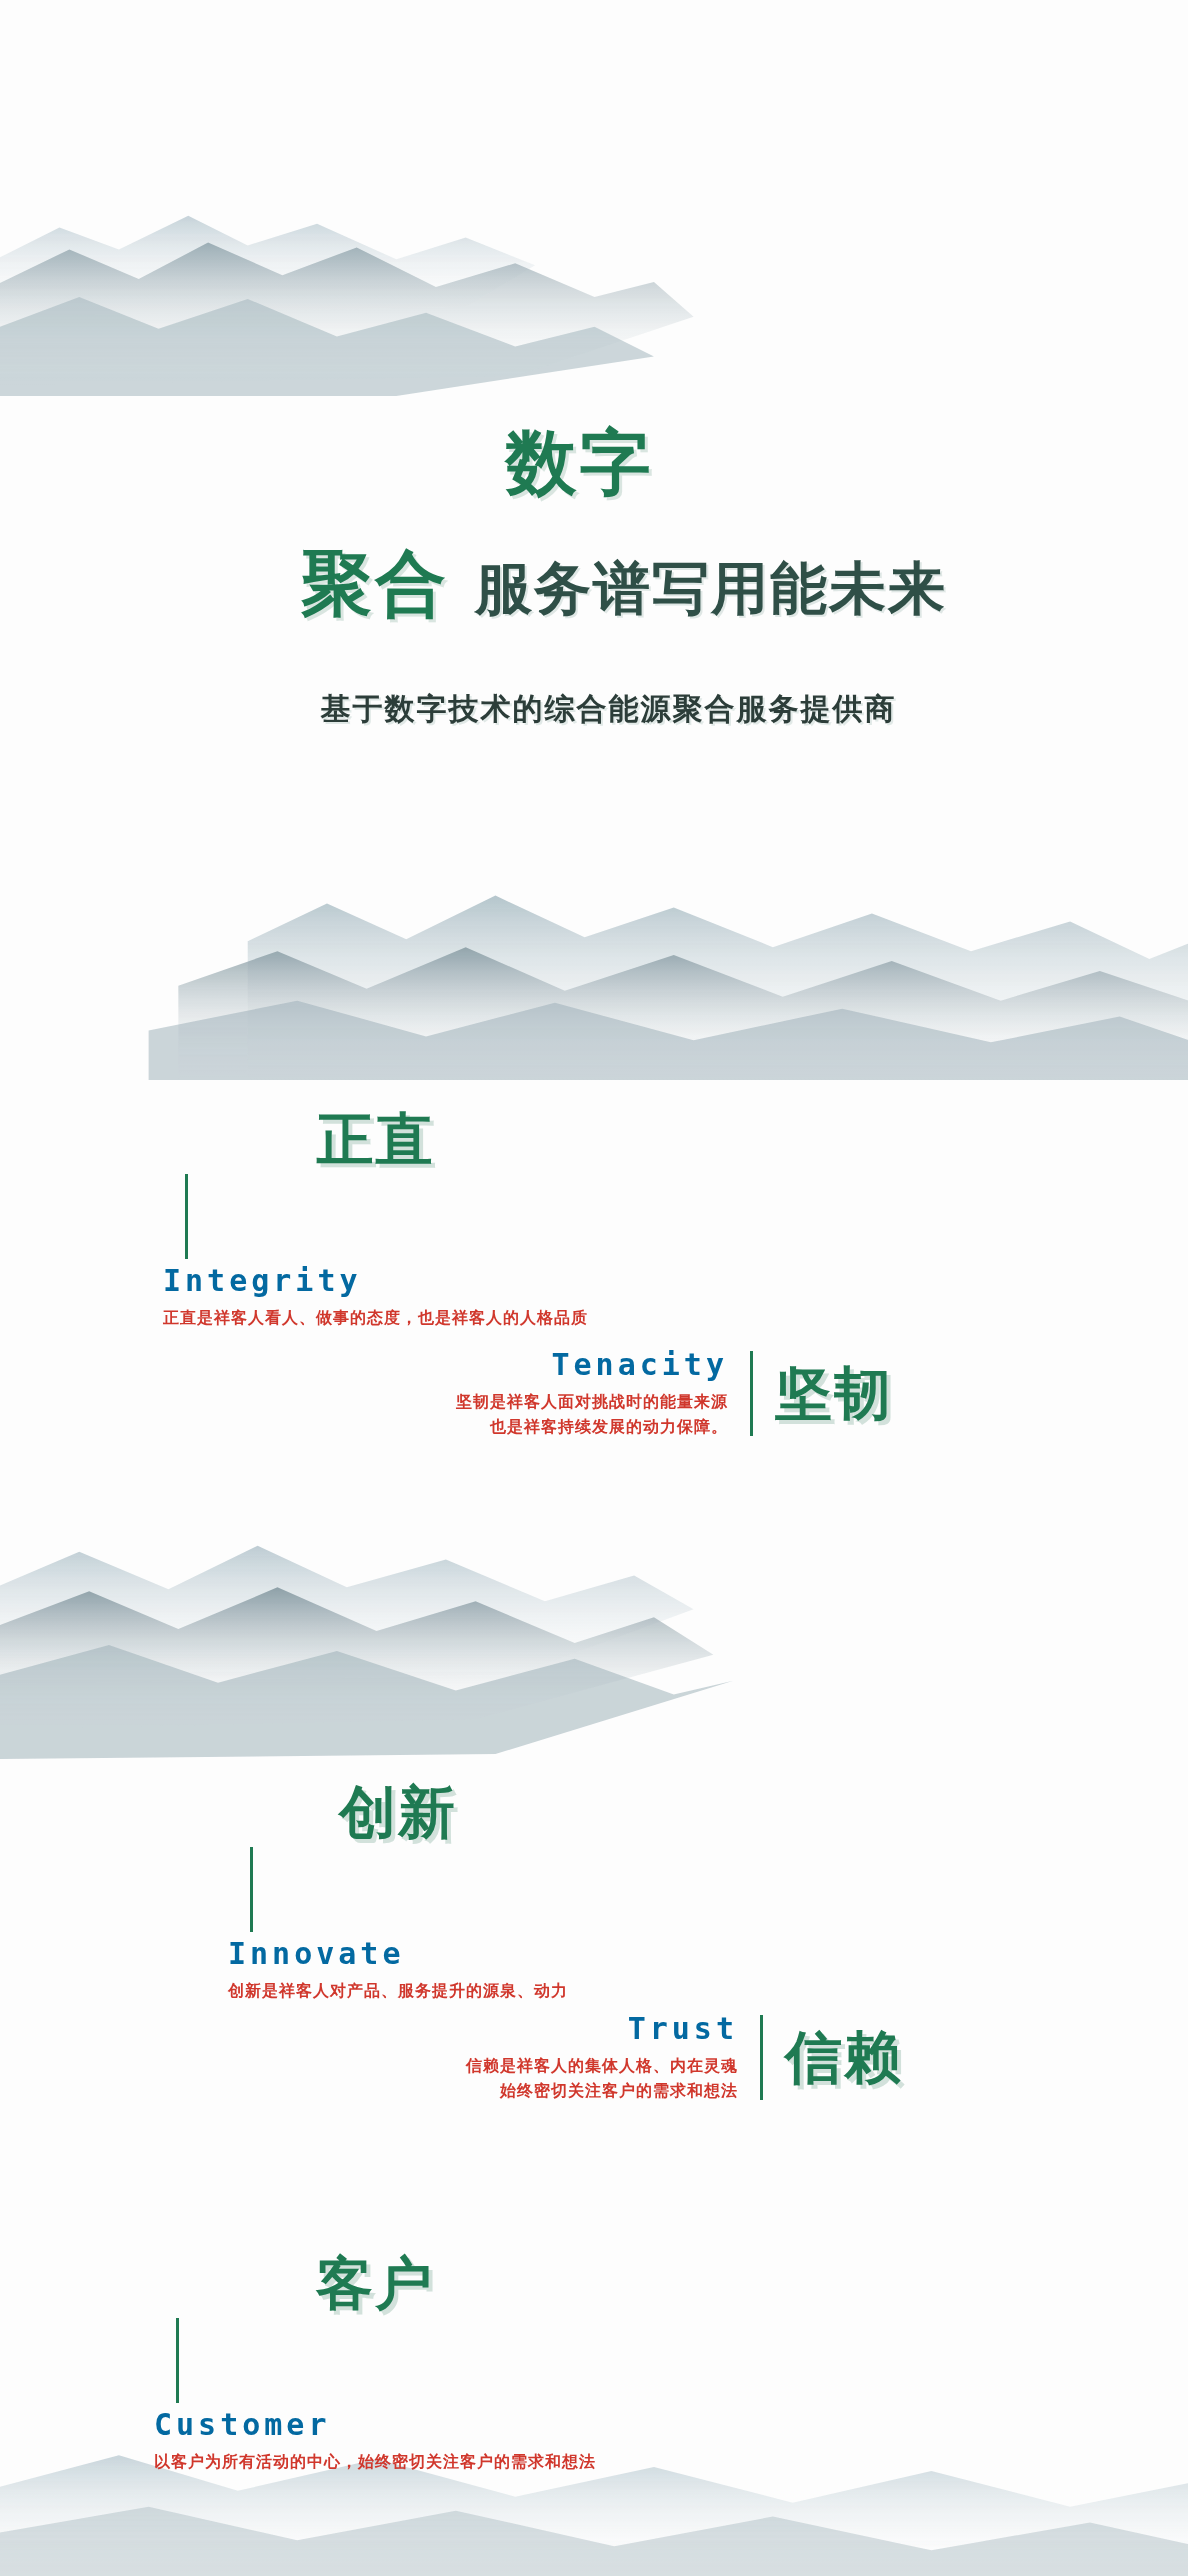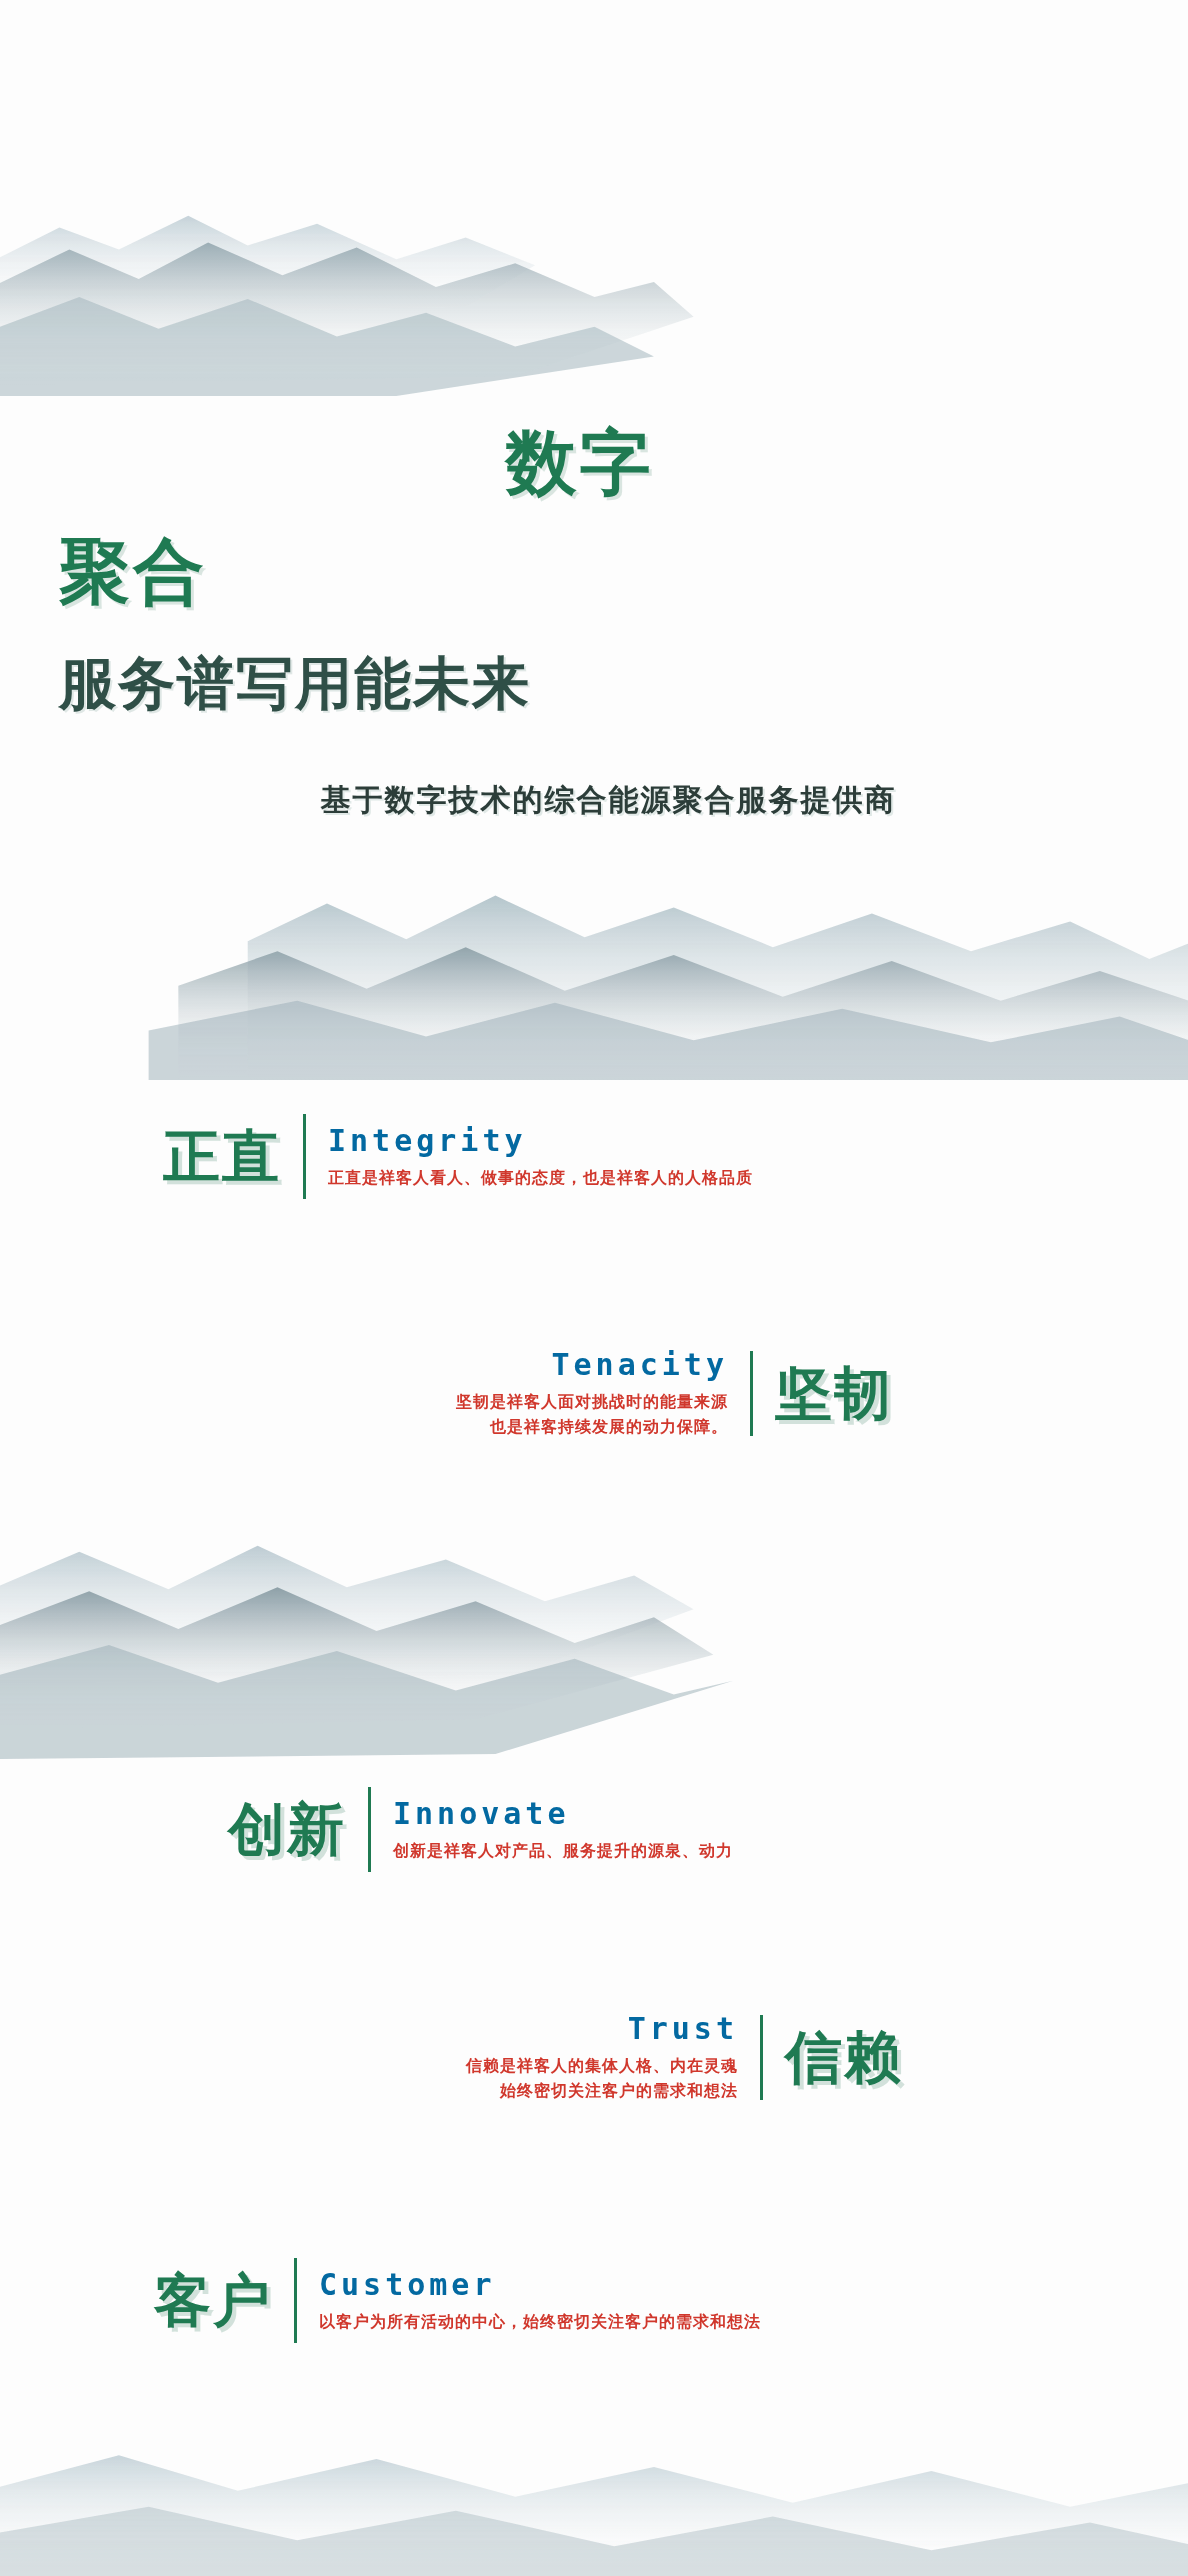--- a/index.html
+++ b/index.html
@@ -29,21 +29,21 @@
   .headline {
     position:absolute; top:416px; left:0; width:1189px;
     text-align:center;
   }
   .hl-row {
     display:flex; align-items:baseline; justify-content:center;
     gap:26px;
     white-space:nowrap;
   }
   .hl-row.row1 { margin-left:-30px; }
-  .hl-row.row2 { margin-left:59px; margin-top:14px;flex-direction:column; }
+  .hl-row.row2 { margin-left:59px; margin-top:26px; }
   .hl-key {
     font-size:71px; font-weight:bold; letter-spacing:3px;
     color:#1f7a52;
     text-shadow:3px 3px 0 rgba(210,225,218,.85);
     font-family:"Liberation Sans", sans-serif;
   }
   .hl-rest {
     font-size:57px; font-weight:bold; letter-spacing:2px;
     color:#2f4f47;
     text-shadow:2px 2px 0 rgba(215,225,222,.8);
@@ -52,21 +52,21 @@
     margin-top:57px;
     font-size:30px; font-weight:bold; letter-spacing:2px;
     color:#2c3d39;
     text-shadow:2px 2px 0 rgba(218,228,225,.8);
     padding-left:28px;
   }
 
   
   .value {
     position:absolute;
-    display:flex; align-items:center;
+    display:flex; align-items:center;flex-direction:column;
   }
   .value .cn {
     font-size:57px; font-weight:bold; letter-spacing:2px;
     color:#1f7a52;
     text-shadow:4px 4px 0 rgba(205,222,215,.9);
     line-height:1.05;
   }
   .value .rule {
     width:3px; align-self:stretch; background:#1f7a52;
     margin:4px 22px;

